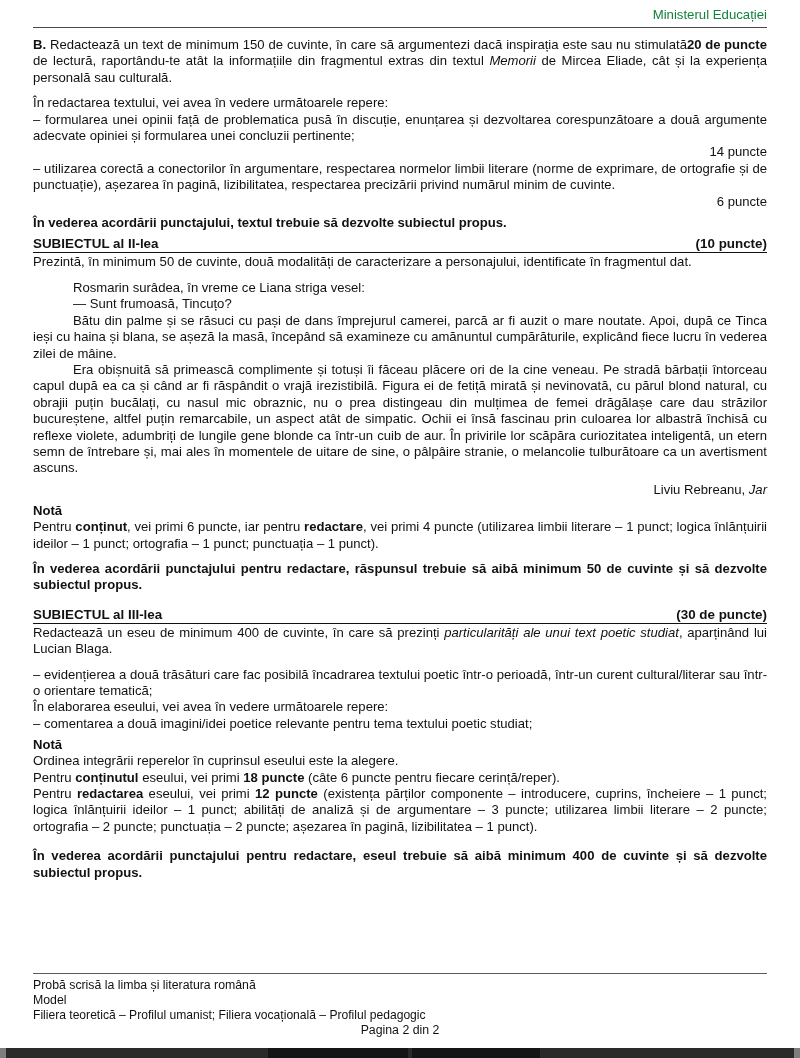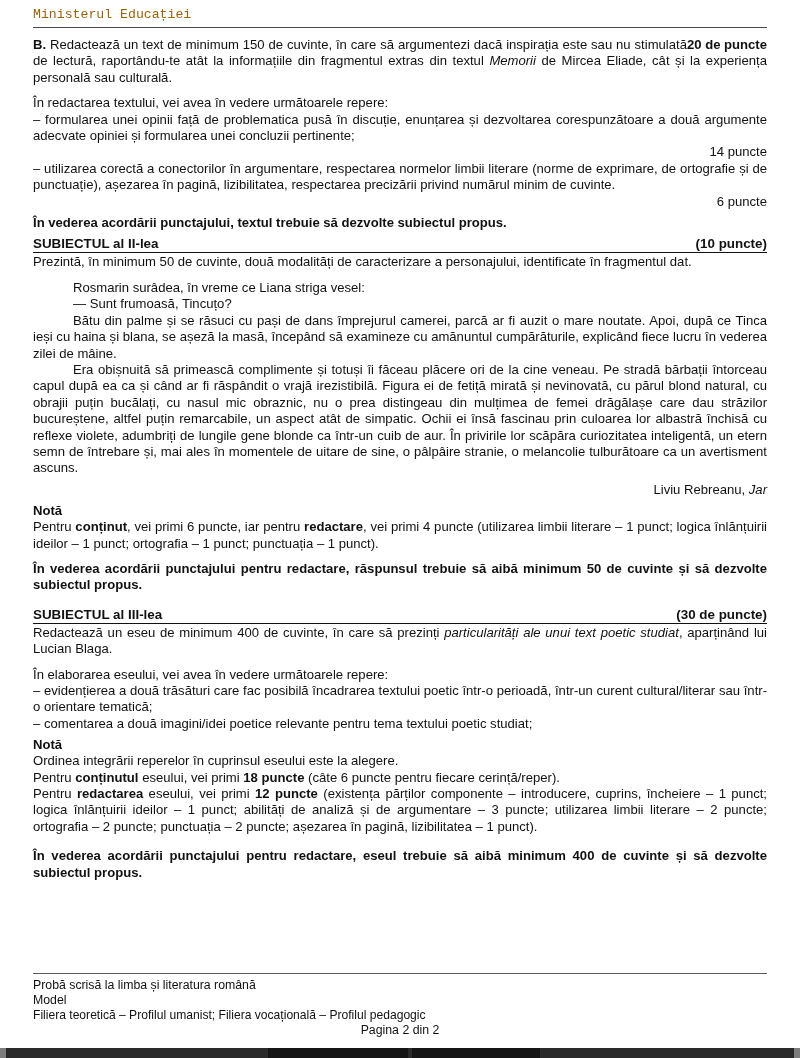--- a/index.html
+++ b/index.html
@@ -31,25 +31,24 @@
     position: absolute;
     top: 0;
     width: 9px;
     height: 1048px;
     pointer-events: none;
   }
   .edge-left  { left: 0;  background: linear-gradient(to right, #dcdcdc 0%, #f4f4f4 55%, #ffffff 100%); }
   .edge-right { right: 0; background: linear-gradient(to left,  #dcdcdc 0%, #f4f4f4 55%, #ffffff 100%); }
 
   .doc-header {
-    text-align: left;
+    text-align: right;
     font-size: 13.2px;
     line-height: 17px;
-    color: #a16207;
-    font-family: Liberation Mono, monospace;
+    color: #15803d;
   }
   .header-rule {
     border: 0;
     border-top: 1.6px solid #4a4a4a;
     margin: 4px 0 9px 0;
   }
 
   .body-text {
     font-size: 13.1px;
     line-height: 16.4px;
@@ -224,22 +223,22 @@
     <span>SUBIECTUL al III-lea</span>
     <span>(30 de puncte)</span>
   </div>
 
   <div class="body-text">
     <span>Redactează un eseu de minimum 400 de cuvinte, în care să prezinți </span><span class="ital">particularități ale unui text poetic studiat</span><span>, aparținând lui Lucian Blaga.</span>
   </div>
 
   <div class="block-gap"></div>
 
+  <div class="body-text">– evidențierea a două trăsături care fac posibilă încadrarea textului poetic într-o perioadă, într-un curent cultural/literar sau într-o orientare tematică;</div>
   <div class="body-text">În elaborarea eseului, vei avea în vedere următoarele repere:</div>
-  <div class="body-text">– evidențierea a două trăsături care fac posibilă încadrarea textului poetic într-o perioadă, într-un curent cultural/literar sau într-o orientare tematică;</div>
   <div class="body-text">– comentarea a două imagini/idei poetice relevante pentru tema textului poetic studiat;</div>
 
   <div class="block-gap-sm"></div>
 
   <div class="nota-title">Notă</div>
   <div class="body-text">Ordinea integrării reperelor în cuprinsul eseului este la alegere.</div>
   <div class="body-text">
     <span>Pentru </span><span class="bold">conținutul</span><span> eseului, vei primi </span><span class="bold">18 puncte</span><span> (câte 6 puncte pentru fiecare cerință/reper).</span>
   </div>
   <div class="body-text">

